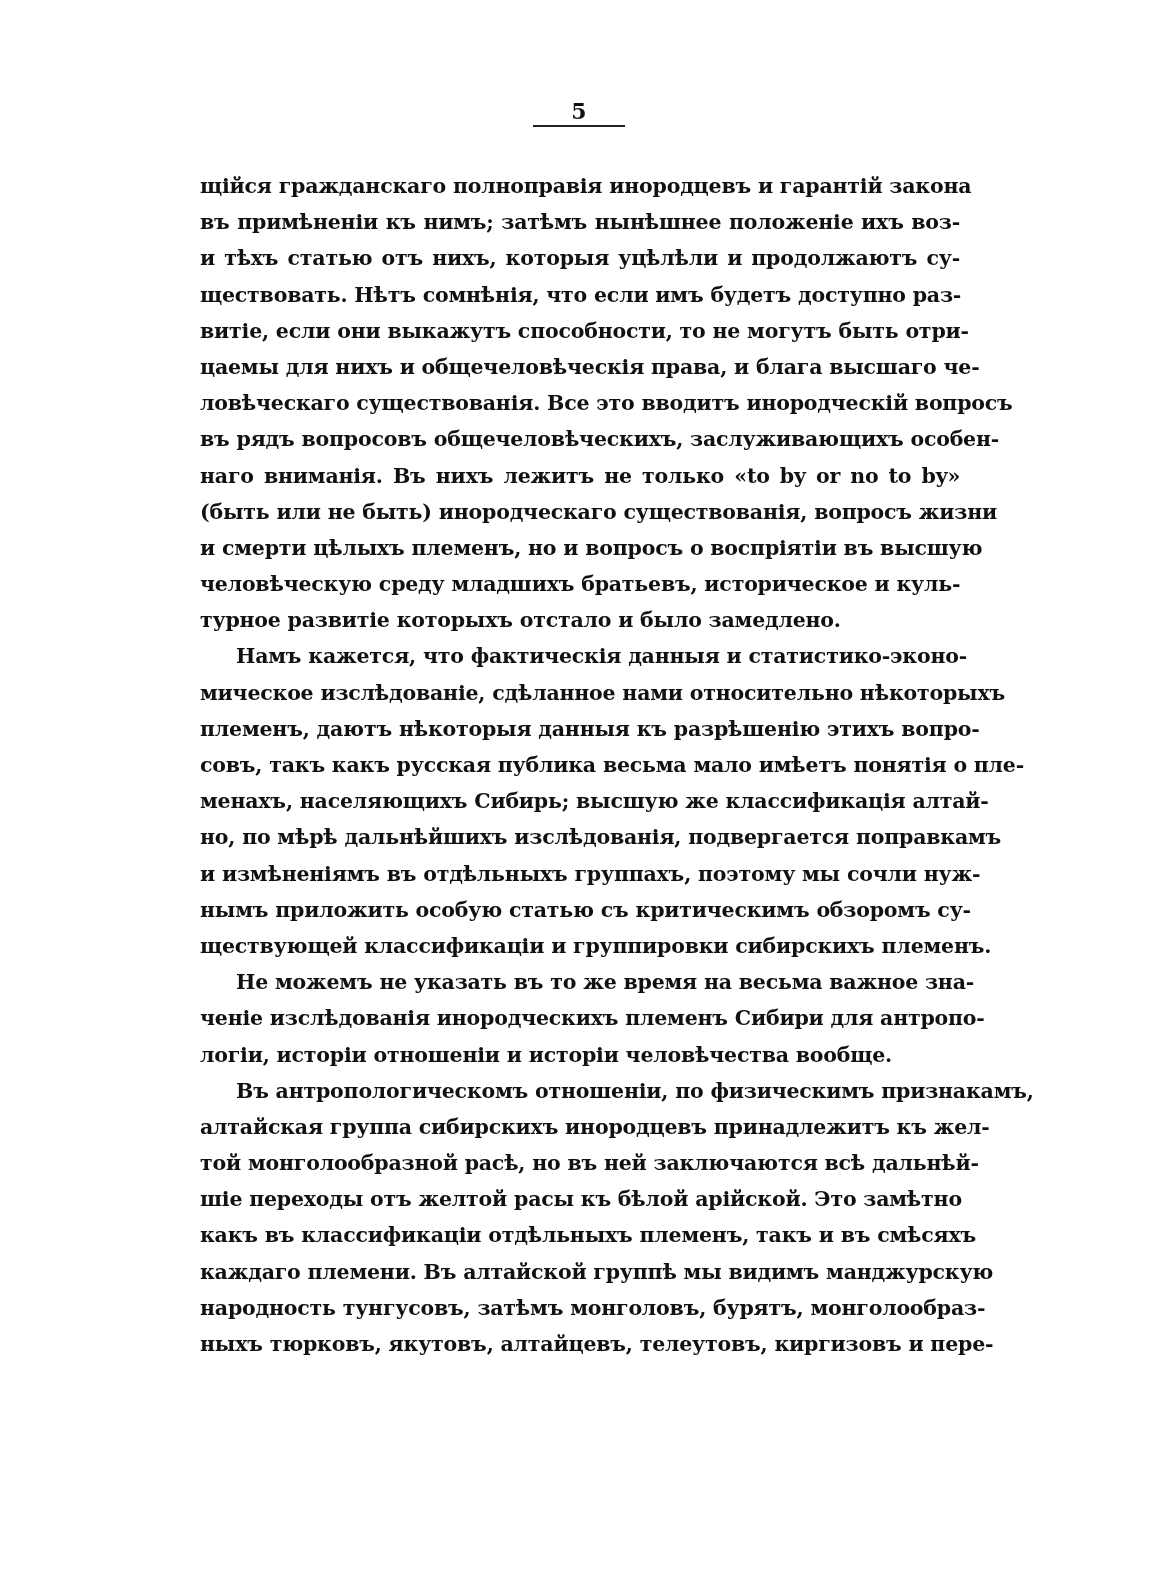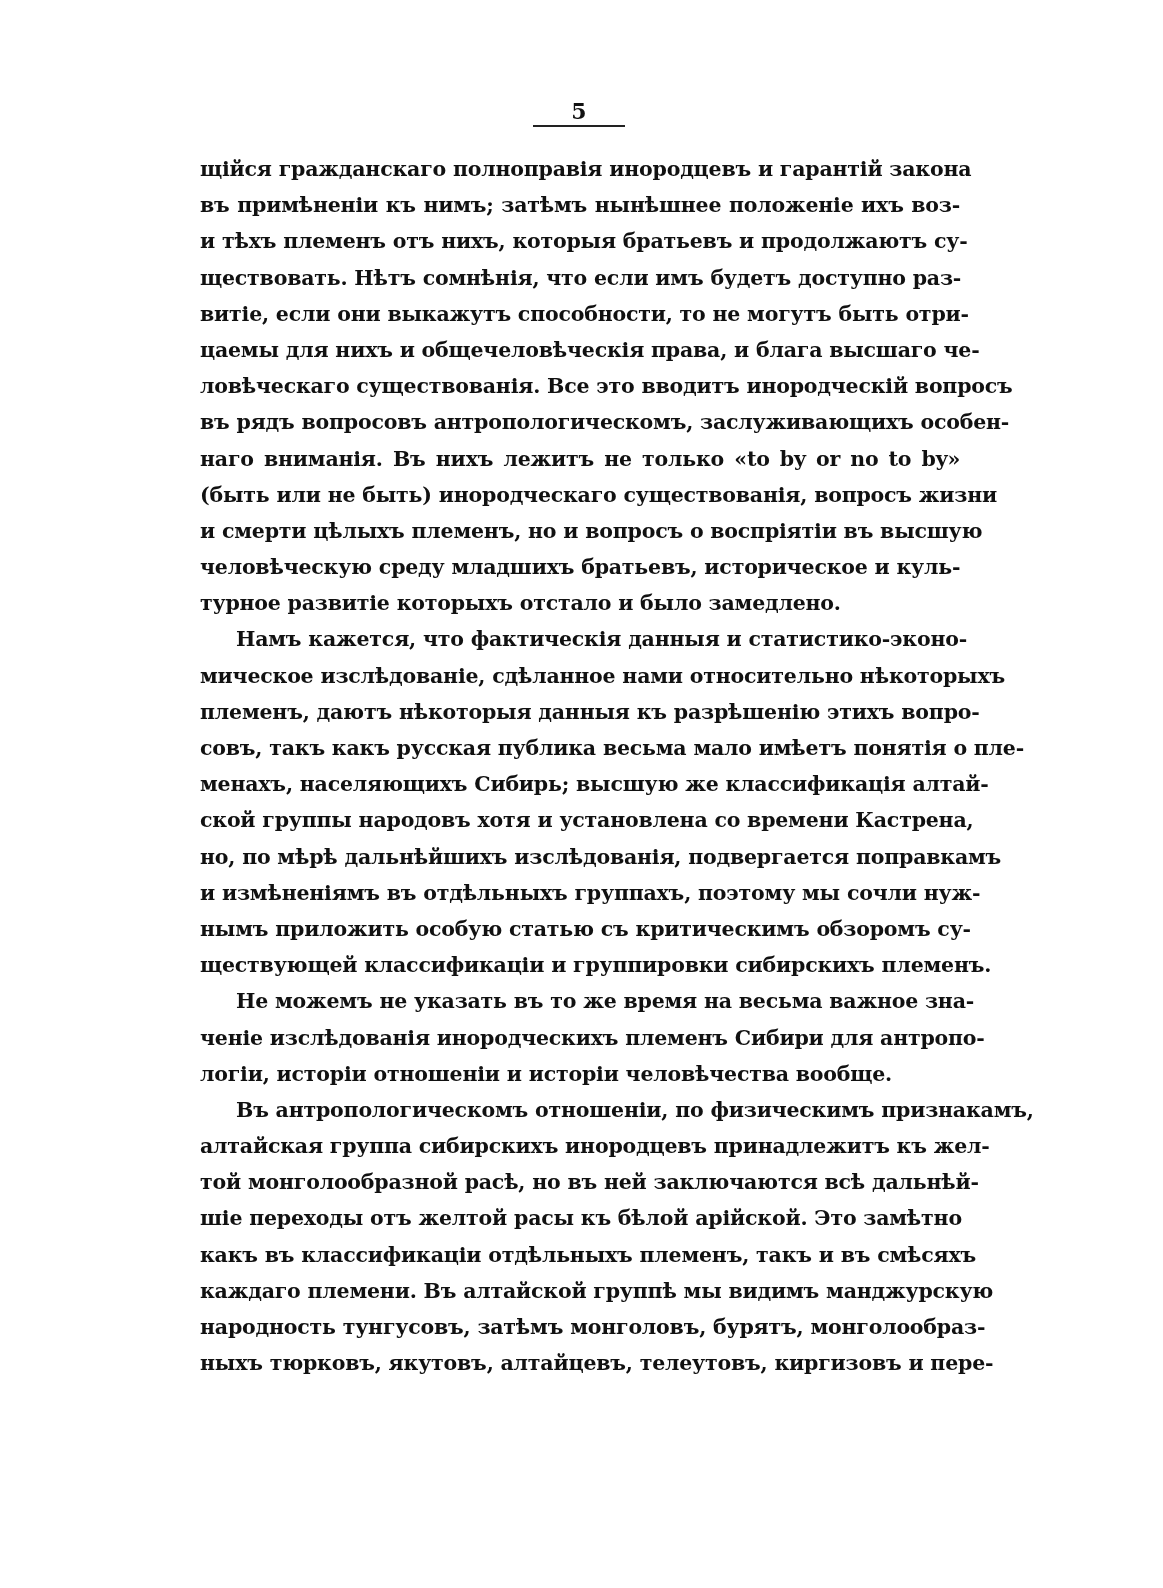--- a/index.html
+++ b/index.html
@@ -36,21 +36,21 @@
       position: absolute;
       left: 533px;
       top: 125px;
       width: 92px;
       height: 0;
       border-top: 2px solid #222;
     }
     .text-block {
       position: absolute;
       left: 200px;
-      top: 151px;
+      top: 168px;
       width: 760px;
     }
     .line {
       display: block;
       height: 36.2px;
       line-height: 36.2px;
       font-size: 20.5px;
       white-space: nowrap;
       text-align: justify;
       text-align-last: justify;
@@ -66,37 +66,36 @@
   </style>
 </head>
 <body>
 
 <div class="page">
   <div class="page-number">5</div>
   <div class="page-rule"></div>
   <div class="text-block" id="text-block">
       <span class="line">щійся гражданскаго полноправія инородцевъ и гарантій закона</span>
       <span class="line">въ примѣненіи къ нимъ; затѣмъ нынѣшнее положеніе ихъ воз-</span>
-      <span class="line">и тѣхъ племенъ отъ нихъ, которыя братьевъ и продолжаютъ су-</span>
+      <span class="line">и тѣхъ статью отъ нихъ, которыя уцѣлѣли и продолжаютъ су-</span>
       <span class="line">ществовать. Нѣтъ сомнѣнія, что если имъ будетъ доступно раз-</span>
       <span class="line">витіе, если они выкажутъ способности, то не могутъ быть отри-</span>
       <span class="line">цаемы для нихъ и общечеловѣческія права, и блага высшаго че-</span>
       <span class="line">ловѣческаго существованія. Все это вводитъ инородческій вопросъ</span>
-      <span class="line">въ рядъ вопросовъ антропологическомъ, заслуживающихъ особен-</span>
+      <span class="line">въ рядъ вопросовъ общечеловѣческихъ, заслуживающихъ особен-</span>
       <span class="line">наго вниманія. Въ нихъ лежитъ не только «to by or no to by»</span>
       <span class="line">(быть или не быть) инородческаго существованія, вопросъ жизни</span>
       <span class="line">и смерти цѣлыхъ племенъ, но и вопросъ о воспріятіи въ высшую</span>
       <span class="line">человѣческую среду младшихъ братьевъ, историческое и куль-</span>
       <span class="line last">турное развитіе которыхъ отстало и было замедлено.</span>
       <span class="line indent">Намъ кажется, что фактическія данныя и статистико-эконо-</span>
       <span class="line">мическое изслѣдованіе, сдѣланное нами относительно нѣкоторыхъ</span>
       <span class="line">племенъ, даютъ нѣкоторыя данныя къ разрѣшенію этихъ вопро-</span>
       <span class="line">совъ, такъ какъ русская публика весьма мало имѣетъ понятія о пле-</span>
       <span class="line">менахъ, населяющихъ Сибирь; высшую же классификація алтай-</span>
-      <span class="line">ской группы народовъ хотя и установлена со времени Кастрена,</span>
       <span class="line">но, по мѣрѣ дальнѣйшихъ изслѣдованія, подвергается поправкамъ</span>
       <span class="line">и измѣненіямъ въ отдѣльныхъ группахъ, поэтому мы сочли нуж-</span>
       <span class="line">нымъ приложить особую статью съ критическимъ обзоромъ су-</span>
       <span class="line">ществующей классификаціи и группировки сибирскихъ племенъ.</span>
       <span class="line indent">Не можемъ не указать въ то же время на весьма важное зна-</span>
       <span class="line">ченіе изслѣдованія инородческихъ племенъ Сибири для антропо-</span>
       <span class="line last">логіи, исторіи отношеніи и исторіи человѣчества вообще.</span>
       <span class="line indent">Въ антропологическомъ отношеніи, по физическимъ признакамъ,</span>
       <span class="line">алтайская группа сибирскихъ инородцевъ принадлежитъ къ жел-</span>
       <span class="line">той монголообразной расѣ, но въ ней заключаются всѣ дальнѣй-</span>

